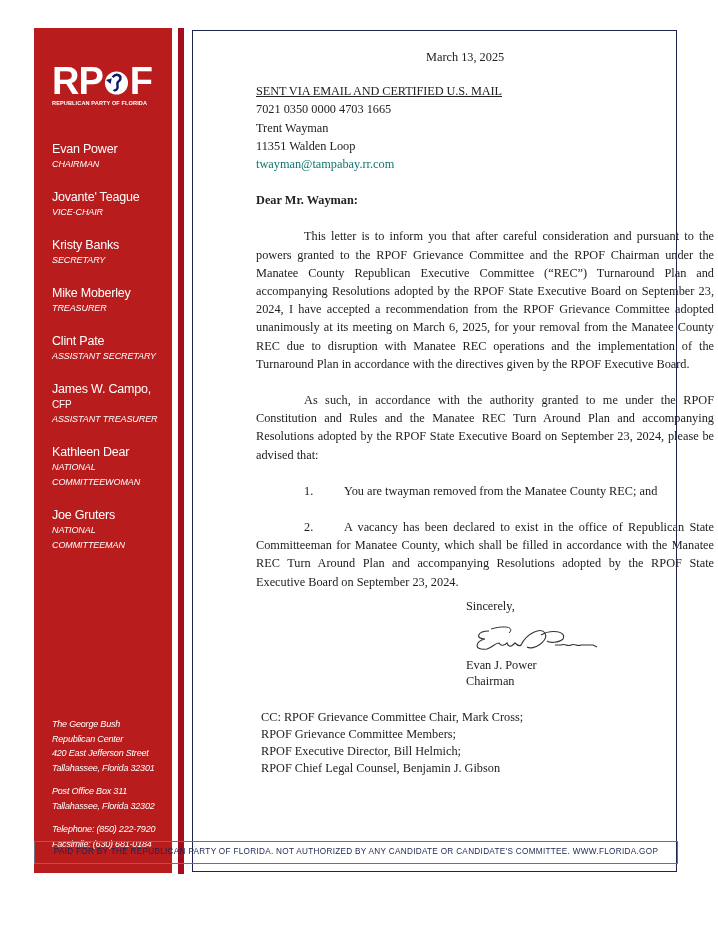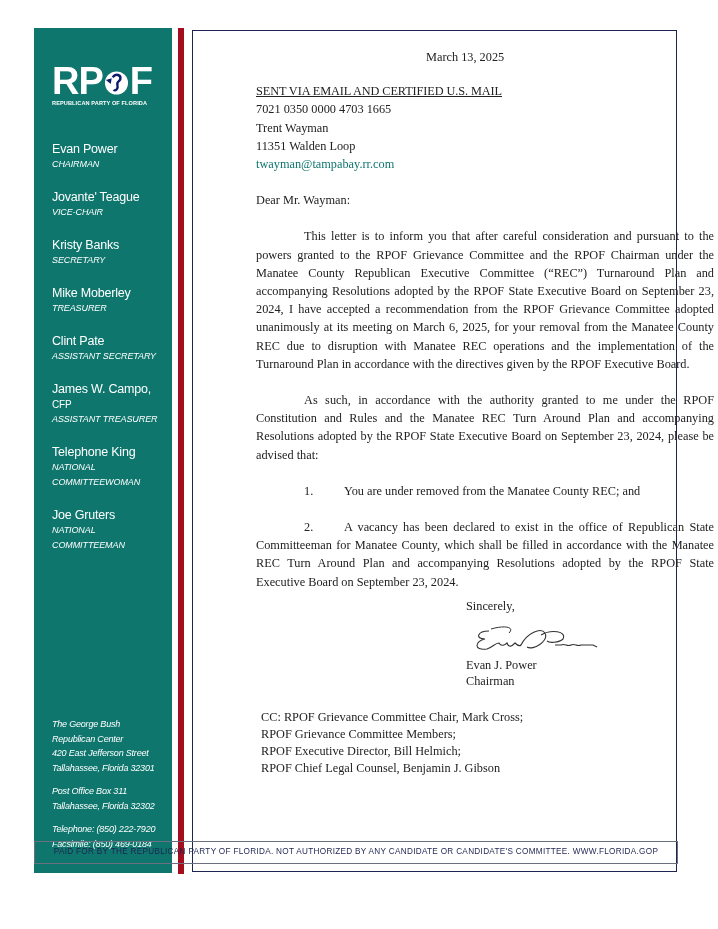--- a/index.html
+++ b/index.html
@@ -1,19 +1,19 @@
 <!DOCTYPE html>
 <html><head>
 <meta charset="utf-8">
 <style>
   html, body { margin:0; padding:0; background:#ffffff; }
   body { width:718px; height:929px; position:relative; overflow:hidden; }
   .sidebar {
     position:absolute; left:34px; top:28px; width:138px; height:845px;
-    background:#0f766e; color:#ffffff;
+    background:#b91c1c; color:#ffffff;
     font-family:"Liberation Sans", sans-serif;
   }
   .logo { position:absolute; left:18px; top:36px; width:100px; }
   .logo-mark { display:flex; align-items:flex-end; height:34px; }
   .logo-mark .lt { font-family:"Liberation Sans", sans-serif; font-weight:bold; font-size:38px; line-height:34px; letter-spacing:-1px; color:#fff; }
   .logo-mark svg { margin:0 1px; }
   .logo-sub { font-size:5.6px; font-weight:bold; letter-spacing:0.1px; margin-top:2px; white-space:nowrap; }
   .officers { position:absolute; left:18px; top:114px; width:118px; }
   .officer { margin-bottom:18px; }
   .officer .name { font-size:12.5px; line-height:15px; letter-spacing:-0.2px; }
@@ -26,21 +26,21 @@
     position:absolute; left:192px; top:30px; width:485px; height:842px;
     border:1.5px solid #1d2450; box-sizing:border-box;
   }
   .letter {
     position:absolute; left:210px; top:48px; width:458px;
     font-family:"Liberation Serif", serif; color:#222; font-size:12.3px; line-height:18.2px;margin-left:46px;
   }
   .date { text-align:left; padding-left:170px; margin-bottom:16px; }
   .sent { font-weight:normal; text-decoration:underline; letter-spacing:-0.1px; }
   .email { color:#0f766e; }
-  .salutation { margin-top:18px; margin-bottom:18px; }
+  .salutation { margin-top:18px; margin-bottom:18px;font-weight:bold; }
   .para { text-align:justify; text-indent:48px; margin:0 0 18px 0; }
   .item { margin:0 0 18px 0; text-align:justify; }
   .item .num { display:inline-block; width:40px; padding-left:48px; }
   .closing { padding-left:210px; margin-top:-12px; }
   .signature { margin-left:215px; margin-top:8px; height:34px; }
   .signer { padding-left:210px; line-height:16px; }
   .cc { margin-top:20px; padding-left:5px; line-height:17px; }
   .footer-box {
     position:absolute; left:34px; top:841px; width:644px; height:23px;
     border:1.5px solid #6b6f80; box-sizing:border-box;
@@ -84,21 +84,21 @@
     </div>
     <div class="officer">
       <div class="name"><span>Clint Pate</span></div>
       <div class="title">ASSISTANT SECRETARY</div>
     </div>
     <div class="officer">
       <div class="name"><span>James W. Campo,</span><span class="suffix"> CFP</span></div>
       <div class="title">ASSISTANT TREASURER</div>
     </div>
     <div class="officer">
-      <div class="name"><span>Telephone King</span></div>
+      <div class="name"><span>Kathleen Dear</span></div>
       <div class="title">NATIONAL
 COMMITTEEWOMAN</div>
     </div>
     <div class="officer">
       <div class="name"><span>Joe Gruters</span></div>
       <div class="title">NATIONAL
 COMMITTEEMAN</div>
     </div>
   </div>
 
@@ -108,40 +108,40 @@
       <div>Republican Center</div>
       <div>420 East Jefferson Street</div>
       <div>Tallahassee, Florida 32301</div>
     </div>
     <div class="block">
       <div>Post Office Box 311</div>
       <div>Tallahassee, Florida 32302</div>
     </div>
     <div class="block">
       <div>Telephone: (850) 222-7920</div>
-      <div>Facsimile: (850) 469-0184</div>
+      <div>Facsimile: (630) 681-0184</div>
     </div>
   </div>
 </div>
 
 <div class="red-stripe"></div>
 <div class="letter-box"></div>
 
 <div class="letter">
   <div class="date">March 13, 2025</div>
   <div class="sent">SENT VIA EMAIL AND CERTIFIED U.S. MAIL</div>
   <div>7021 0350 0000 4703 1665</div>
   <div>Trent Wayman</div>
   <div>11351 Walden Loop</div>
   <div class="email">twayman@tampabay.rr.com</div>
   <div class="salutation">Dear Mr. Wayman:</div>
   <p class="para">This letter is to inform you that after careful consideration and pursuant to the powers granted to the RPOF Grievance Committee and the RPOF Chairman under the Manatee County Republican Executive Committee (“REC”) Turnaround Plan and accompanying Resolutions adopted by the RPOF State Executive Board on September 23, 2024, I have accepted a recommendation from the RPOF Grievance Committee adopted unanimously at its meeting on March 6, 2025, for your removal from the Manatee County REC due to disruption with Manatee REC operations and the implementation of the Turnaround Plan in accordance with the directives given by the RPOF Executive Board.</p>
   <p class="para">As such, in accordance with the authority granted to me under the RPOF Constitution and Rules and the Manatee REC Turn Around Plan and accompanying Resolutions adopted by the RPOF State Executive Board on September 23, 2024, please be advised that:</p>
   <div class="item">
-    <span class="num">1.</span><span>You are under removed from the Manatee County REC; and</span>
+    <span class="num">1.</span><span>You are twayman removed from the Manatee County REC; and</span>
   </div>
   <div class="item">
     <span class="num">2.</span><span>A vacancy has been declared to exist in the office of Republican State Committeeman for Manatee County, which shall be filled in accordance with the Manatee REC Turn Around Plan and accompanying Resolutions adopted by the RPOF State Executive Board on September 23, 2024.</span>
   </div>
   <div class="closing">Sincerely,</div>
   <div class="signature">
     <svg width="140" height="34" viewBox="0 0 140 34">
       <path d="M18 8 C6 8, 4 16, 14 16 C4 18, 2 28, 16 26 C22 24, 24 20, 28 20 C30 24, 34 22, 36 20 C38 26, 42 22, 44 20 C46 22, 48 24, 50 22 C56 10, 70 4, 74 10 C78 18, 62 28, 56 24 M70 12 C80 6, 96 8, 92 16 C88 20, 78 20, 76 18 M84 22 L90 22 C94 20, 96 24, 100 22 C104 20, 106 24, 110 22 L122 22 L126 24" stroke="#333" stroke-width="1.1" fill="none"></path>
       <path d="M20 6 C34 2, 44 4, 38 10" stroke="#333" stroke-width="1" fill="none"></path>
     </svg>

